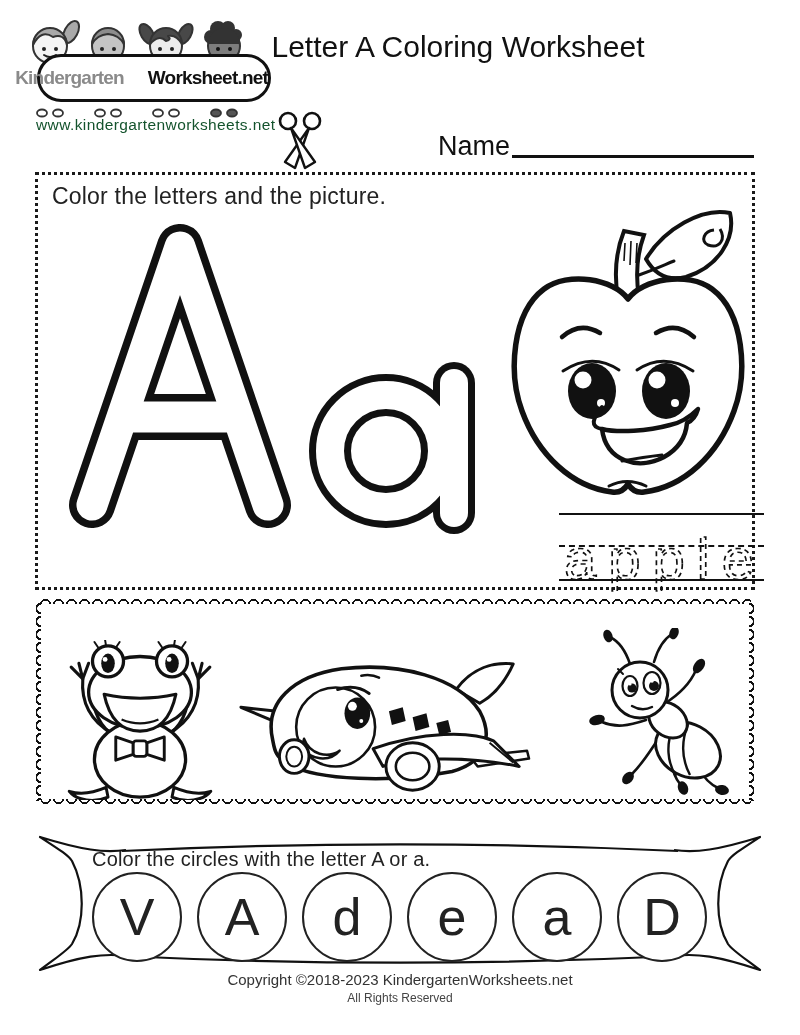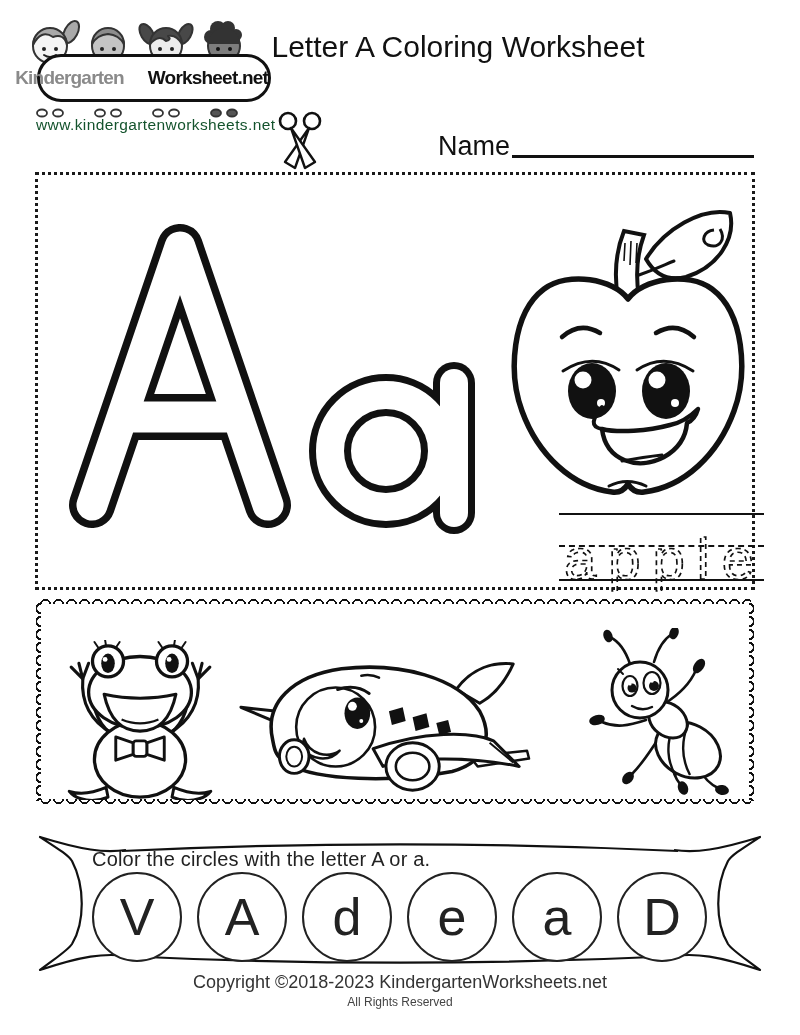--- a/index.html
+++ b/index.html
@@ -57,21 +57,21 @@
   .banner{left:30px;top:830px;width:740px;height:147px;}
   .instr3{position:absolute;left:62px;top:18px;font-size:20px;}
   .letter-circle{
     position:absolute;top:42px;width:86px;height:86px;border:2px solid #222;
     border-radius:50%;display:flex;align-items:center;justify-content:center;
     font-size:52px;color:#222;background:#fff;
   }
 
   
   .footer{left:0;top:970px;width:800px;text-align:center;line-height:1.35;}
-  .footer .l1{font-size:18px;color:#333;}
+  .footer .l1{font-size:15px;color:#333;}
   .footer .l2{font-size:12px;color:#444;}
 
   svg{display:block;}
 </style>
 </head>
 <body>
 
 <div class="abs logo-area">
   <svg style="position:absolute;left:0;top:0;z-index:1" width="238" height="60" viewBox="0 0 238 60">
 
@@ -134,20 +134,21 @@
 </div>
 
 <svg class="abs" style="left:274px;top:110px;z-index:3" width="52" height="64" viewBox="0 0 52 64">
   <circle cx="14" cy="11" r="8" fill="#fff" stroke="#111" stroke-width="2.6"></circle>
   <circle cx="38" cy="11" r="8" fill="#fff" stroke="#111" stroke-width="2.6"></circle>
   <path d="M 35 18 L 11 52 L 21 58 Z" fill="#fff" stroke="#111" stroke-width="2.4" stroke-linejoin="round"></path>
   <path d="M 17 18 L 41 52 L 31 58 Z" fill="#fff" stroke="#111" stroke-width="2.4" stroke-linejoin="round"></path>
 </svg>
 
 <div class="abs sec1">
+  <div class="instr instr1">Color the letters and the picture.</div>
 
   <svg class="abs" style="left:22px;top:46px" width="240" height="310" viewBox="0 0 240 310">
     <path d="M 32 284 L 120 26 L 208 284 M 75 196 L 165 196" fill="none" stroke="#111" stroke-width="46" stroke-linecap="round" stroke-linejoin="round"></path>
     <path d="M 32 284 L 120 26 L 208 284 M 75 196 L 165 196" fill="none" stroke="#fff" stroke-width="31" stroke-linecap="round" stroke-linejoin="round"></path>
   </svg>
 
   <svg class="abs" style="left:268px;top:178px" width="190" height="185" viewBox="0 0 190 185">
     <circle cx="80" cy="98" r="56" fill="none" stroke="#111" stroke-width="42"></circle>
     <path d="M 148 30 L 148 160" fill="none" stroke="#111" stroke-width="42" stroke-linecap="round"></path>
     <circle cx="80" cy="98" r="56" fill="none" stroke="#fff" stroke-width="28"></circle>

